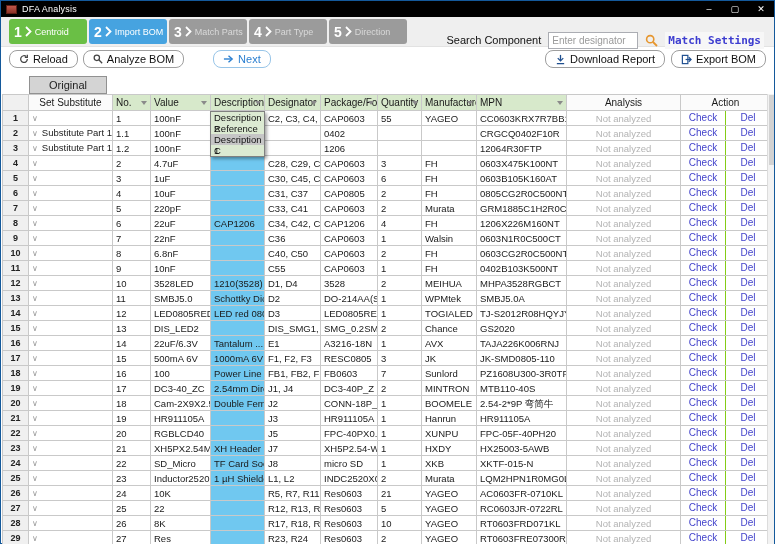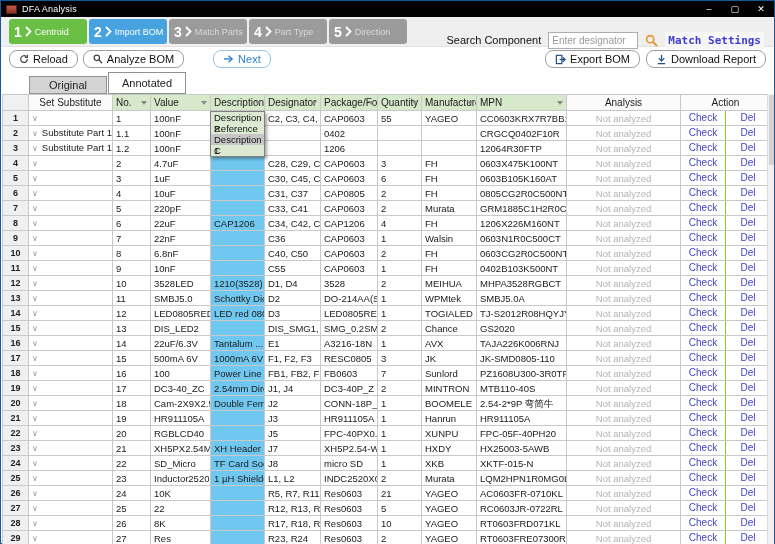--- a/index.html
+++ b/index.html
@@ -152,40 +152,39 @@
     <button class="btn next">
       <svg width="11" height="10" viewBox="0 0 12 10">
           <path d="M1 5h8" stroke="#2a7fd0" stroke-width="1.5" fill="none"></path>
           <path d="M6 1.5 L10 5 L6 8.5" stroke="#2a7fd0" stroke-width="1.5" fill="none"></path>
         </svg>
       <span>Next</span>
     </button>
     <div class="right-btns">
       <button class="btn">
         <svg width="11" height="11" viewBox="0 0 12 12">
+            <path d="M6 1v6" stroke="#1f4f8f" stroke-width="1.4" fill="none"></path>
+            <path d="M3 4.5 L6 7.5 L9 4.5" fill="none" stroke="#1f4f8f" stroke-width="1.4"></path>
+            <path d="M2 10.5h8" stroke="#1f4f8f" stroke-width="1.4"></path>
+          </svg>
+        <span>Download Report</span>
+      </button>
+      <button class="btn">
+        <svg width="11" height="11" viewBox="0 0 12 12">
             <rect x="1.5" y="1.5" width="6" height="9" fill="none" stroke="#1f4f8f" stroke-width="1.3"></rect>
             <path d="M5 6h6" stroke="#1f4f8f" stroke-width="1.3"></path>
             <path d="M8.5 3.5 L11 6 L8.5 8.5" fill="none" stroke="#1f4f8f" stroke-width="1.3"></path>
           </svg>
         <span>Export BOM</span>
       </button>
-      <button class="btn">
-        <svg width="11" height="11" viewBox="0 0 12 12">
-            <path d="M6 1v6" stroke="#1f4f8f" stroke-width="1.4" fill="none"></path>
-            <path d="M3 4.5 L6 7.5 L9 4.5" fill="none" stroke="#1f4f8f" stroke-width="1.4"></path>
-            <path d="M2 10.5h8" stroke="#1f4f8f" stroke-width="1.4"></path>
-          </svg>
-        <span>Download Report</span>
-      </button>
     </div>
   </div>
 
   <div class="tabs">
     <div class="tab">Original</div>
-    <div class="tab active">Annotated</div>
   </div>
 
   <div class="table-wrap">
     <table>
       <colgroup>
         <col style="width:26px">
           <col style="width:84px">
           <col style="width:38px">
           <col style="width:60px">
         <col style="width:54px">

